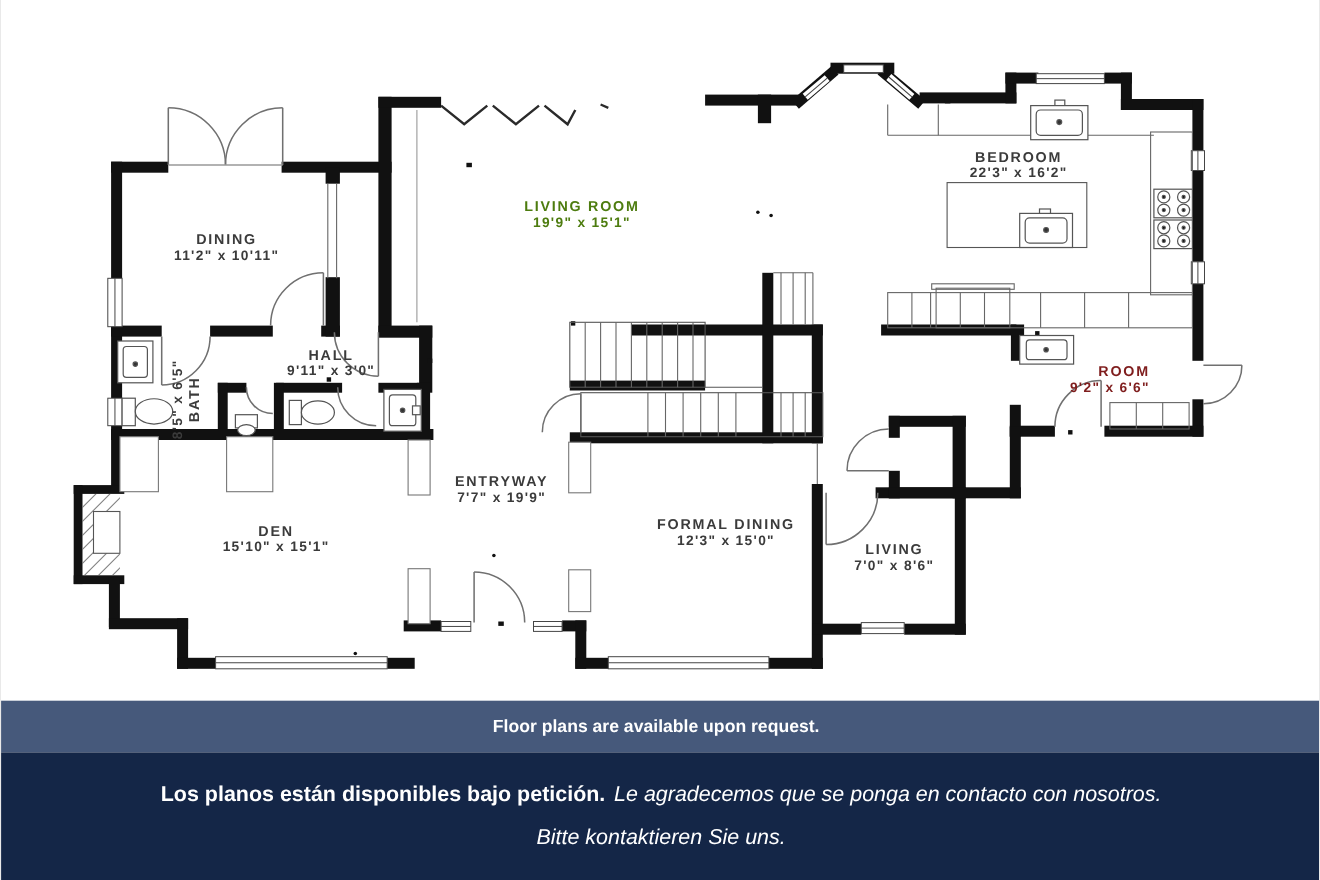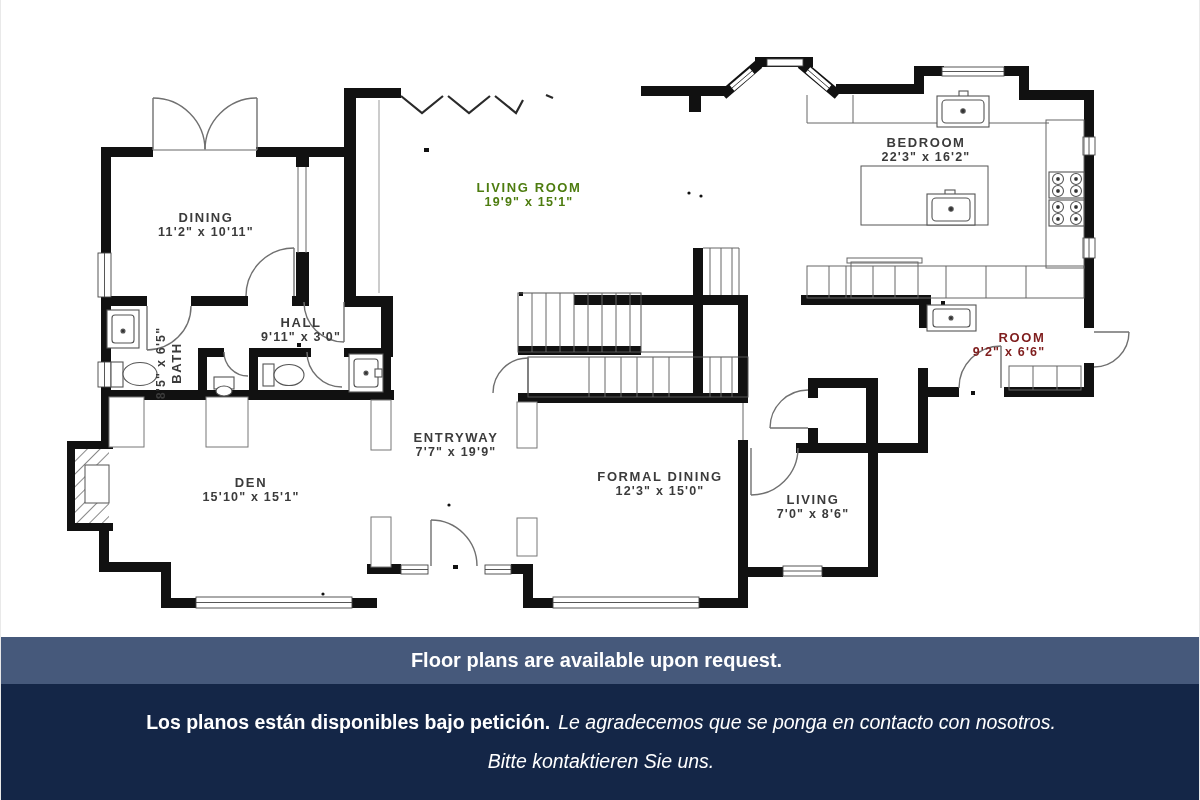--- a/index.html
+++ b/index.html
@@ -17,21 +17,21 @@
     white-space:nowrap;
   }
   .room-label .dm{font-size:12.5px;letter-spacing:1.2px;}
   .room-label.rot{
     transform:translate(-50%,-50%) rotate(-90deg);
     display:flex;flex-direction:column-reverse;
   }
   .footer-bar1{
     position:absolute;left:0;top:637px;width:1200px;height:47px;
     display:flex;align-items:center;justify-content:center;
-    color:#fff;font-size:20px;white-space:nowrap;
+    color:#fff;font-size:16px;white-space:nowrap;
   }
   .footer-bar1 .b{font-weight:bold;margin-right:9px;}
   .footer-bar2{
     position:absolute;left:0;top:684px;width:1200px;height:116px;
     display:flex;flex-direction:column;align-items:center;justify-content:center;
     color:#fff;font-size:19.5px;white-space:nowrap;gap:16px;
   }
   .footer-line{display:flex;align-items:flex-end;}
   .footer-line .b{font-weight:bold;margin-right:8px;}
   .footer-line .i{font-style:italic;font-weight:normal;}

